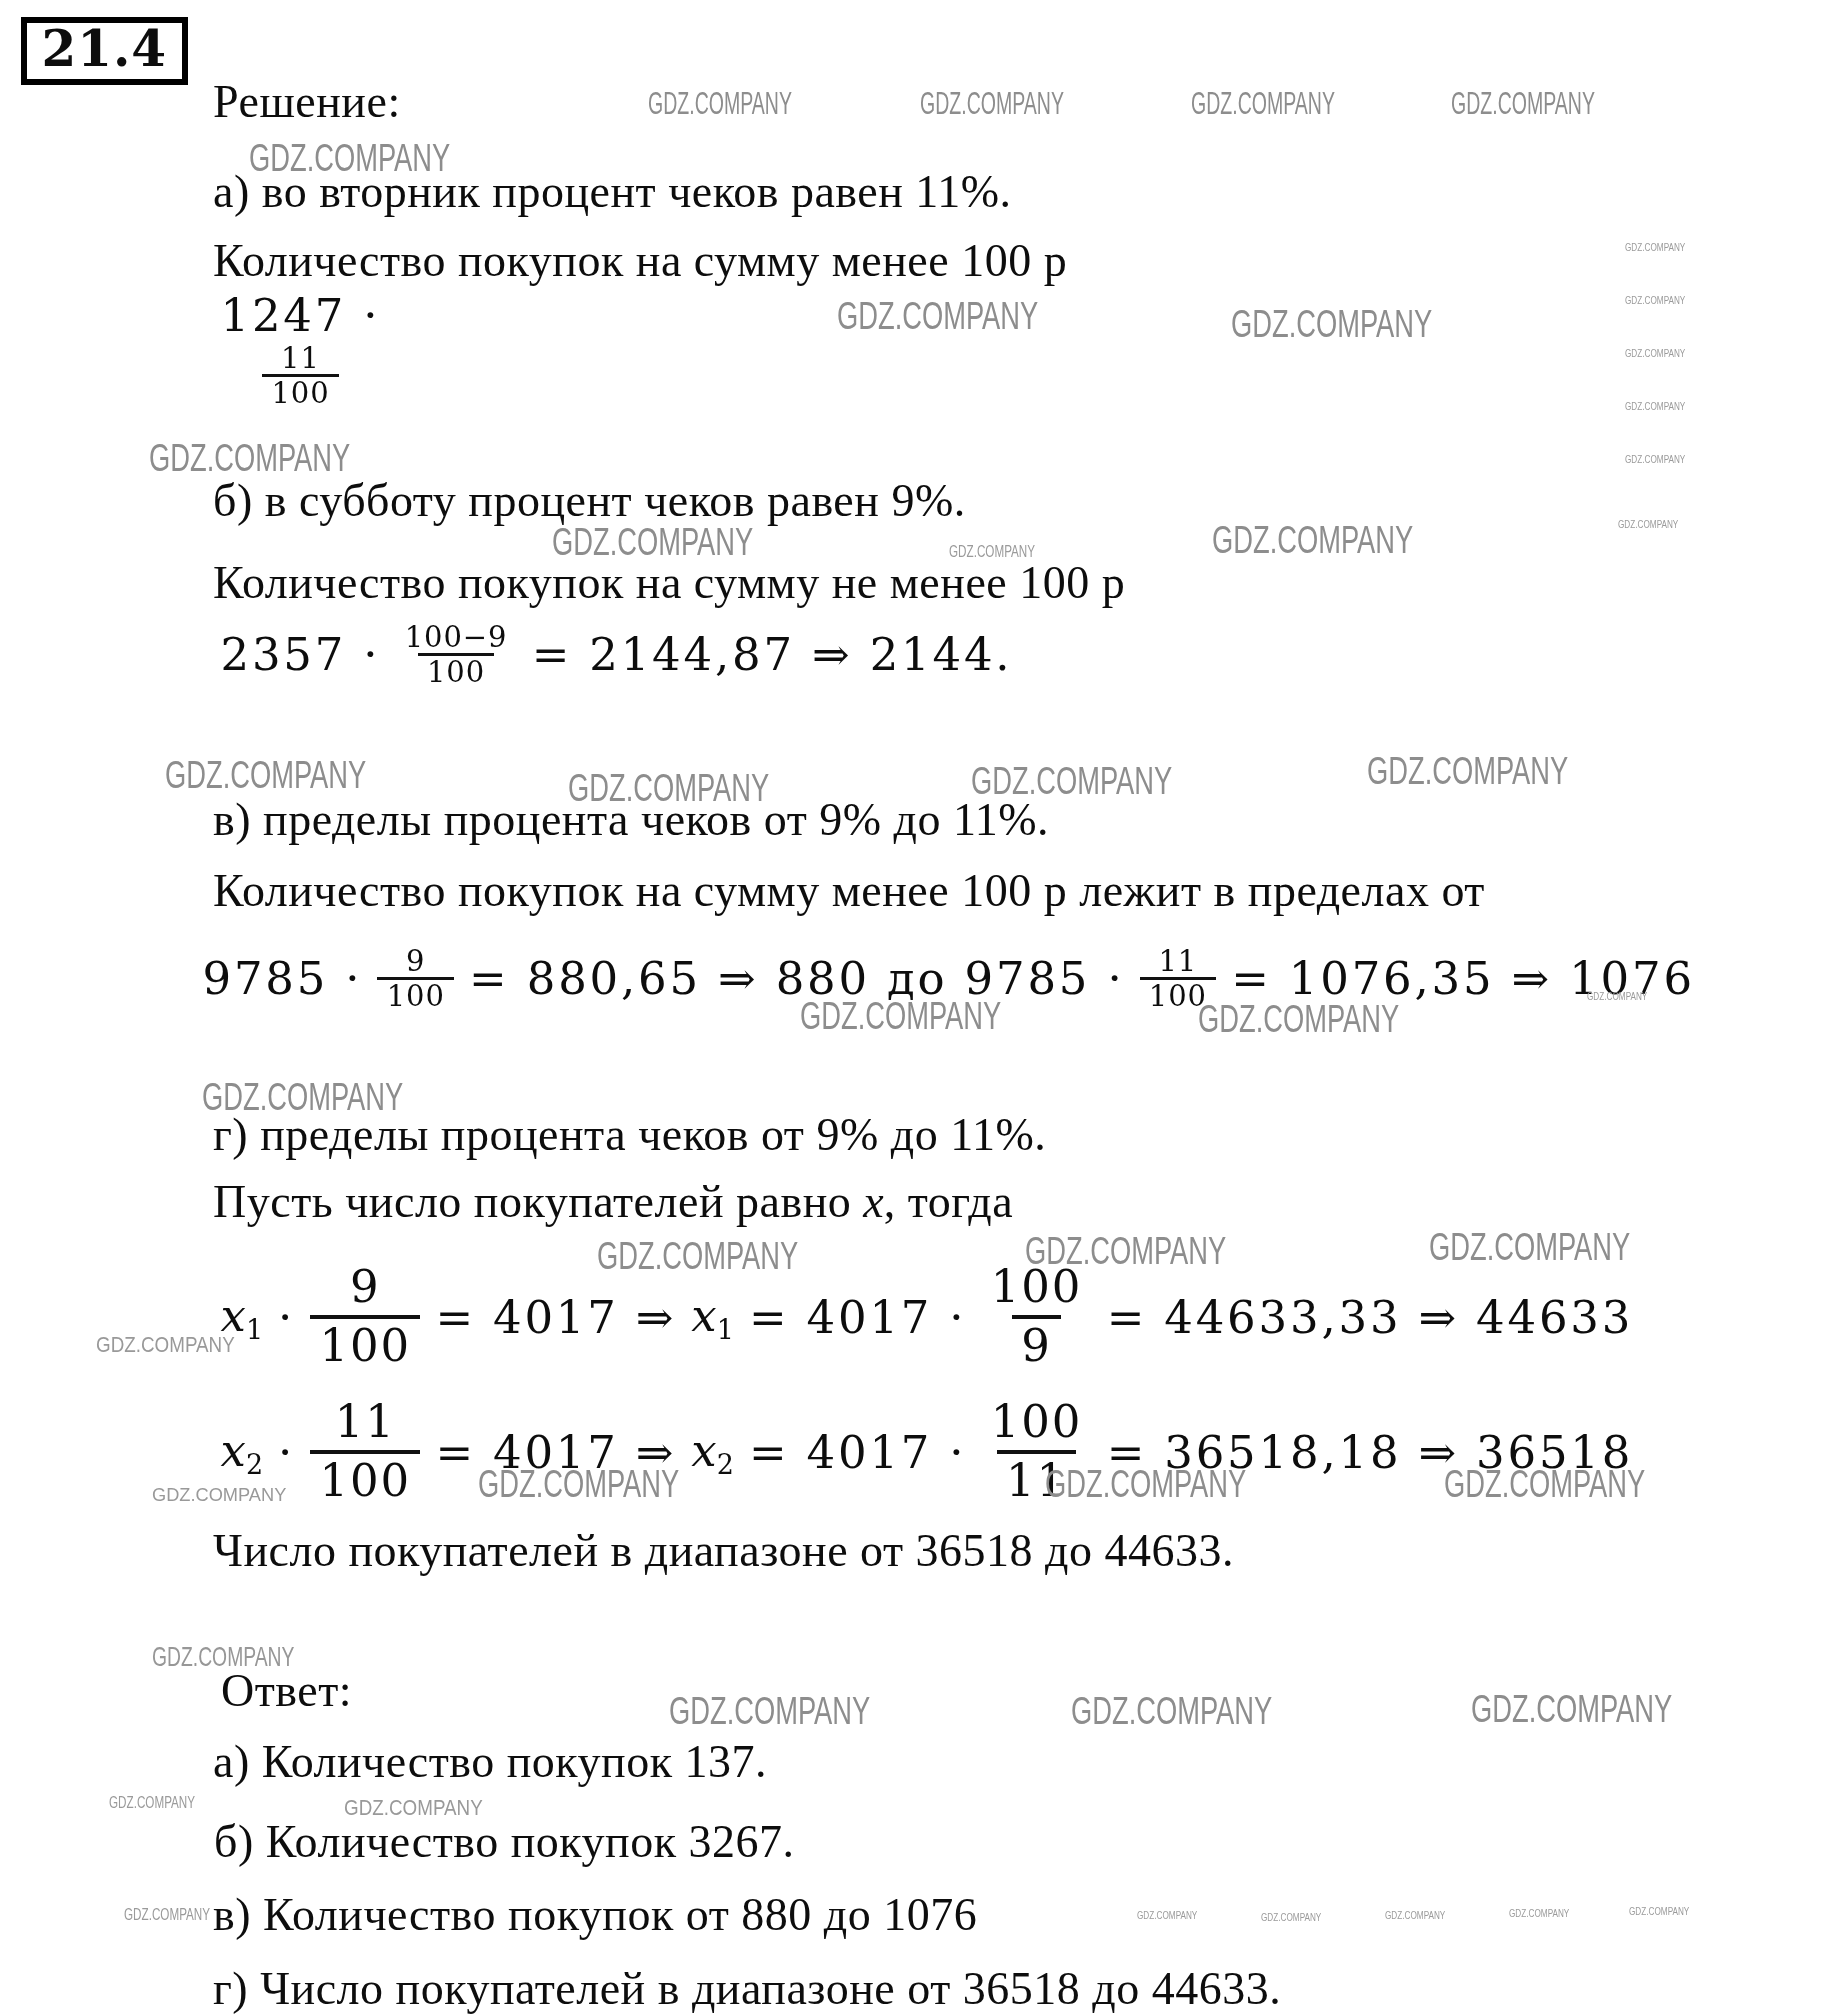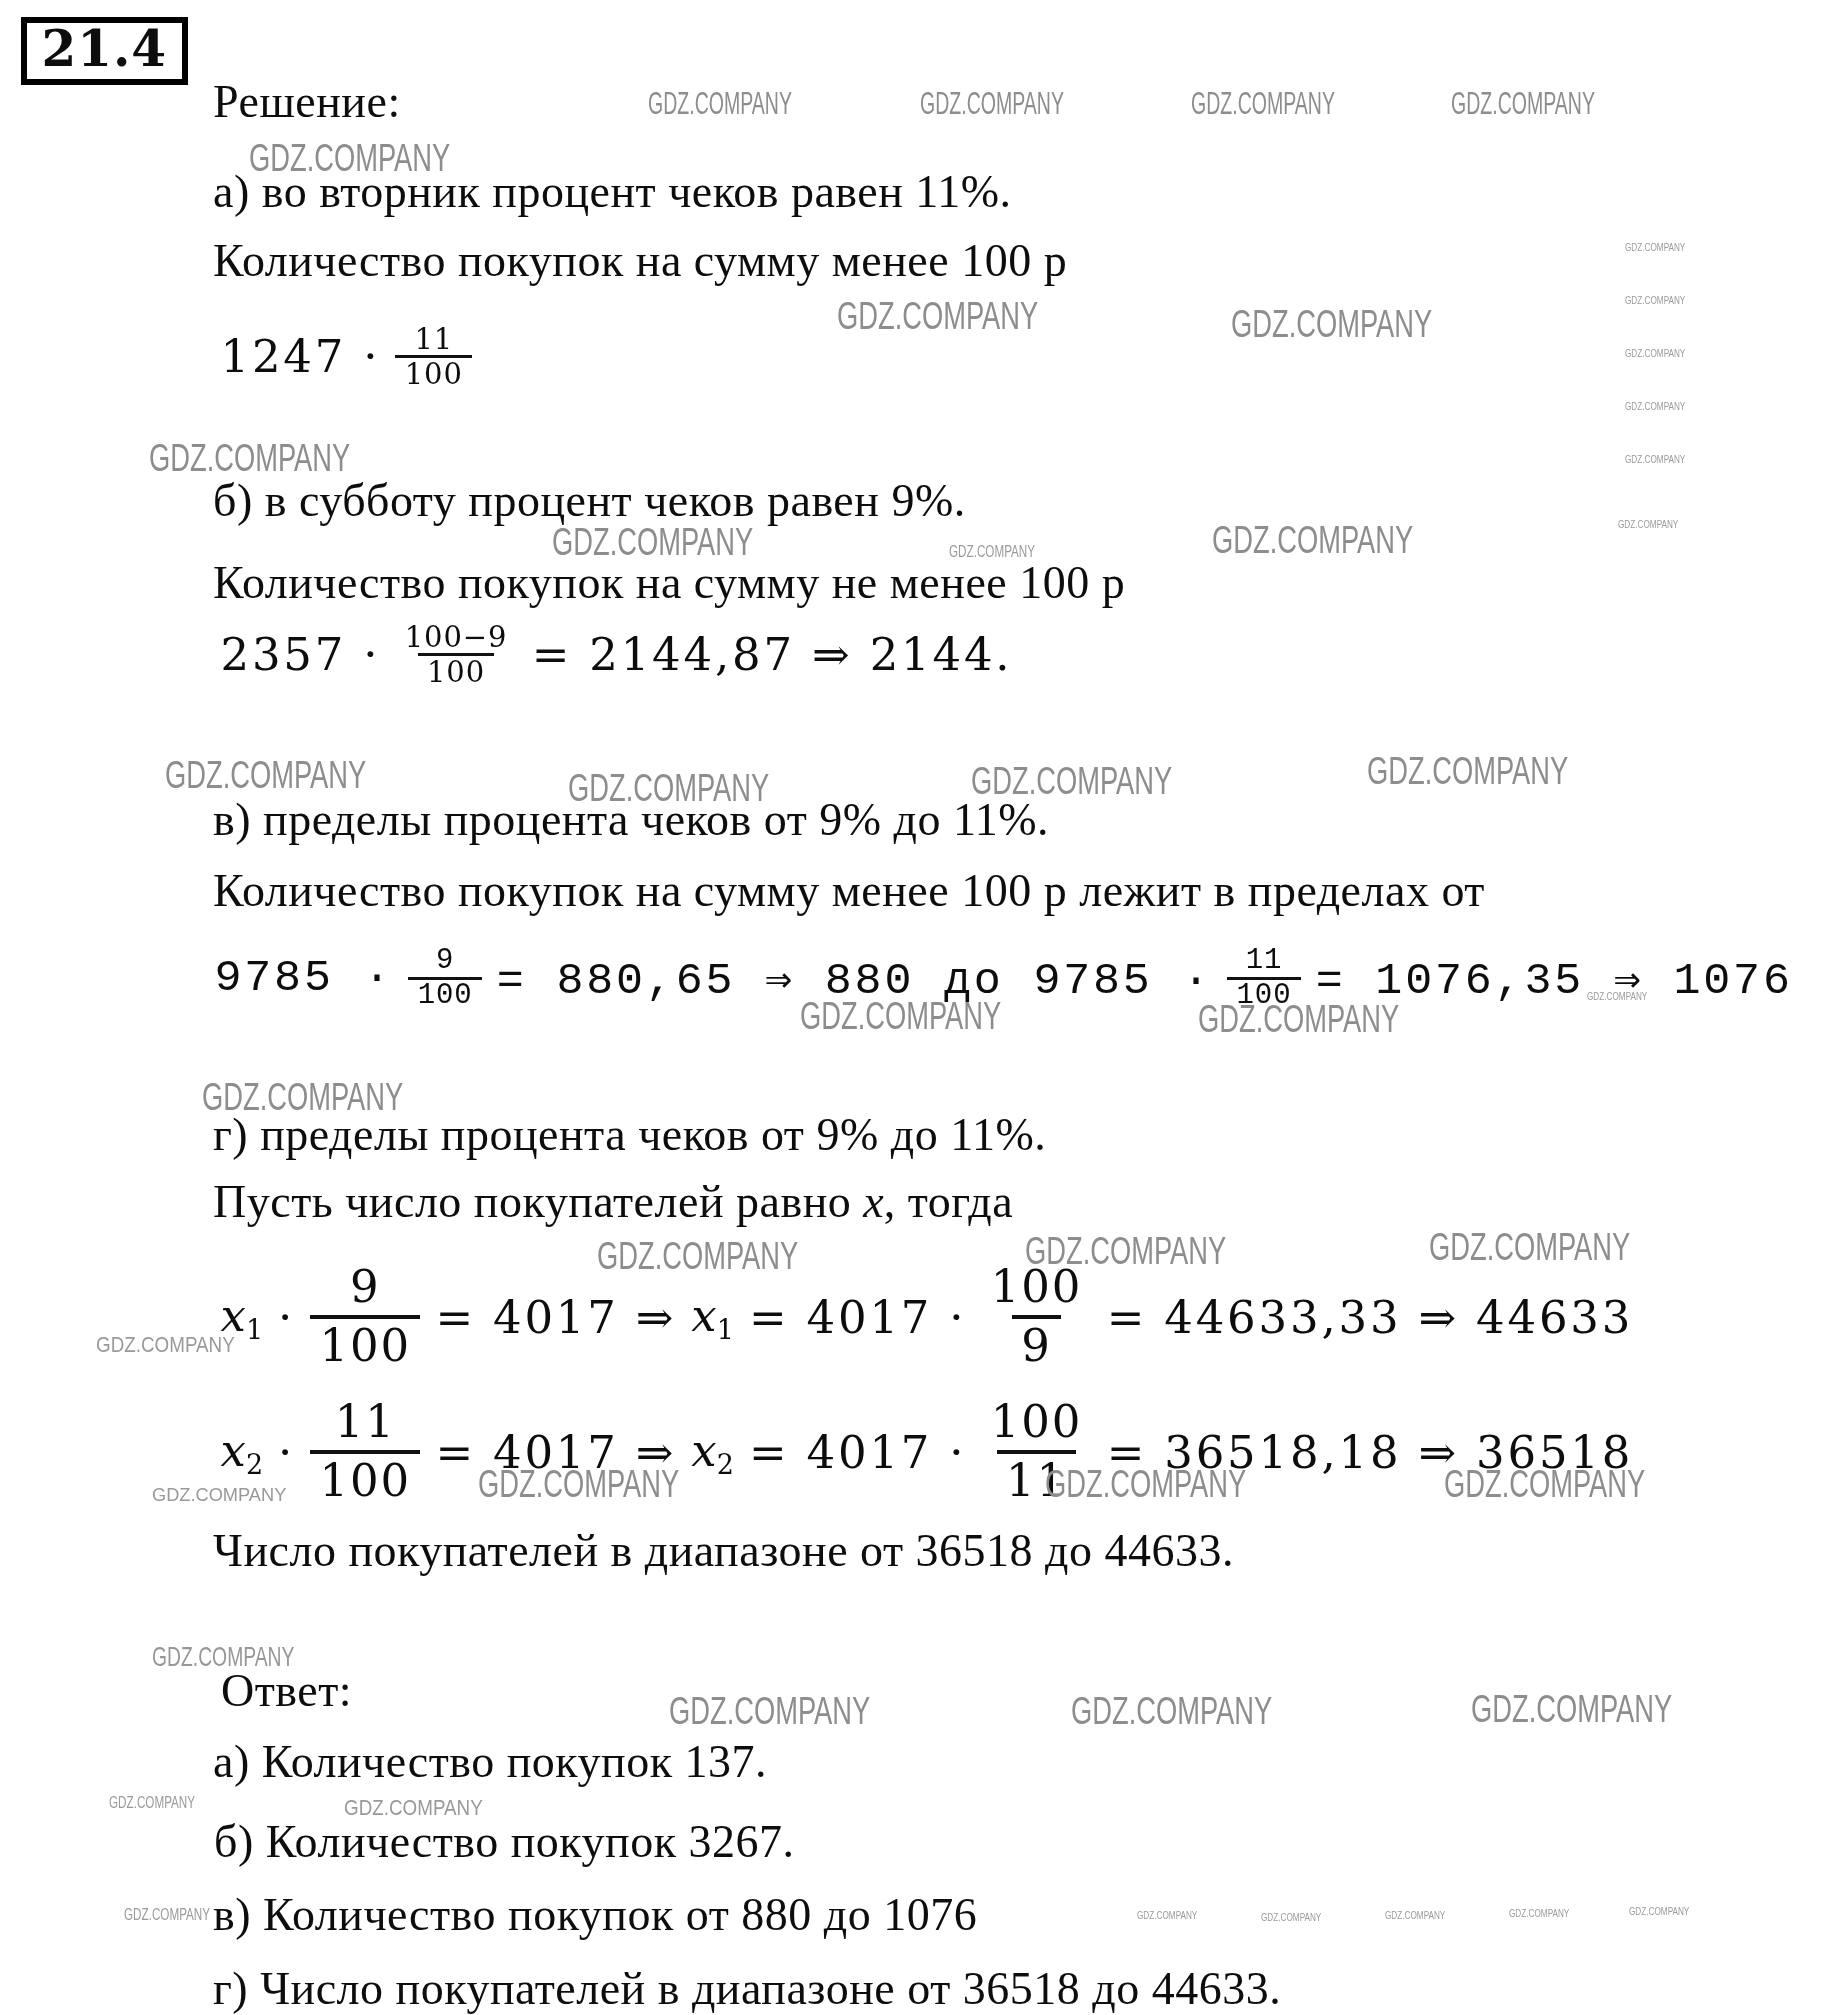--- a/index.html
+++ b/index.html
@@ -49,21 +49,21 @@
 <body>
 
 <div class="page">
 
   <div class="badge">21.4</div>
 
   <div class="line" style="left:213px;top:76px;">Решение:</div>
   <div class="line" style="left:213px;top:166px;">а) во вторник процент чеков равен 11%.</div>
   <div class="line" style="left:213px;top:235px;">Количество покупок на сумму менее 100 р</div>
 
-  <div class="formula" style="left:213px;top:305px;height:103px;">
+  <div class="formula" style="left:213px;top:289px;height:103px;flex-direction:column;">
     <span class="seg">1247 ·</span>
     <span class="frac frac-sm">
       <span class="num">11</span>
       <span class="den">100</span>
     </span>
   </div>
 
   <div class="line" style="left:213px;top:475px;">б) в субботу процент чеков равен 9%.</div>
   <div class="line" style="left:213px;top:557px;">Количество покупок на сумму не менее 100 р</div>
 
@@ -72,21 +72,21 @@
     <span class="frac frac-sm">
       <span class="num">100−9</span>
       <span class="den">100</span>
     </span>
     <span class="seg">= 2144,87 ⇒ 2144.</span>
   </div>
 
   <div class="line" style="left:213px;top:794px;">в) пределы процента чеков от 9% до 11%.</div>
   <div class="line" style="left:213px;top:865px;">Количество покупок на сумму менее 100 р лежит в пределах от</div>
 
-  <div class="formula" style="left:207px;top:925px;height:107px;font-family:Liberation Mono, monospace;">
+  <div class="formula" style="left:195px;top:925px;height:107px;">
     <span class="seg">9785 ·</span>
     <span class="frac frac-sm">
       <span class="num">9</span>
       <span class="den">100</span>
     </span>
     <span class="seg">= 880,65 ⇒ 880 до 9785 ·</span>
     <span class="frac frac-sm">
       <span class="num">11</span>
       <span class="den">100</span>
     </span>

